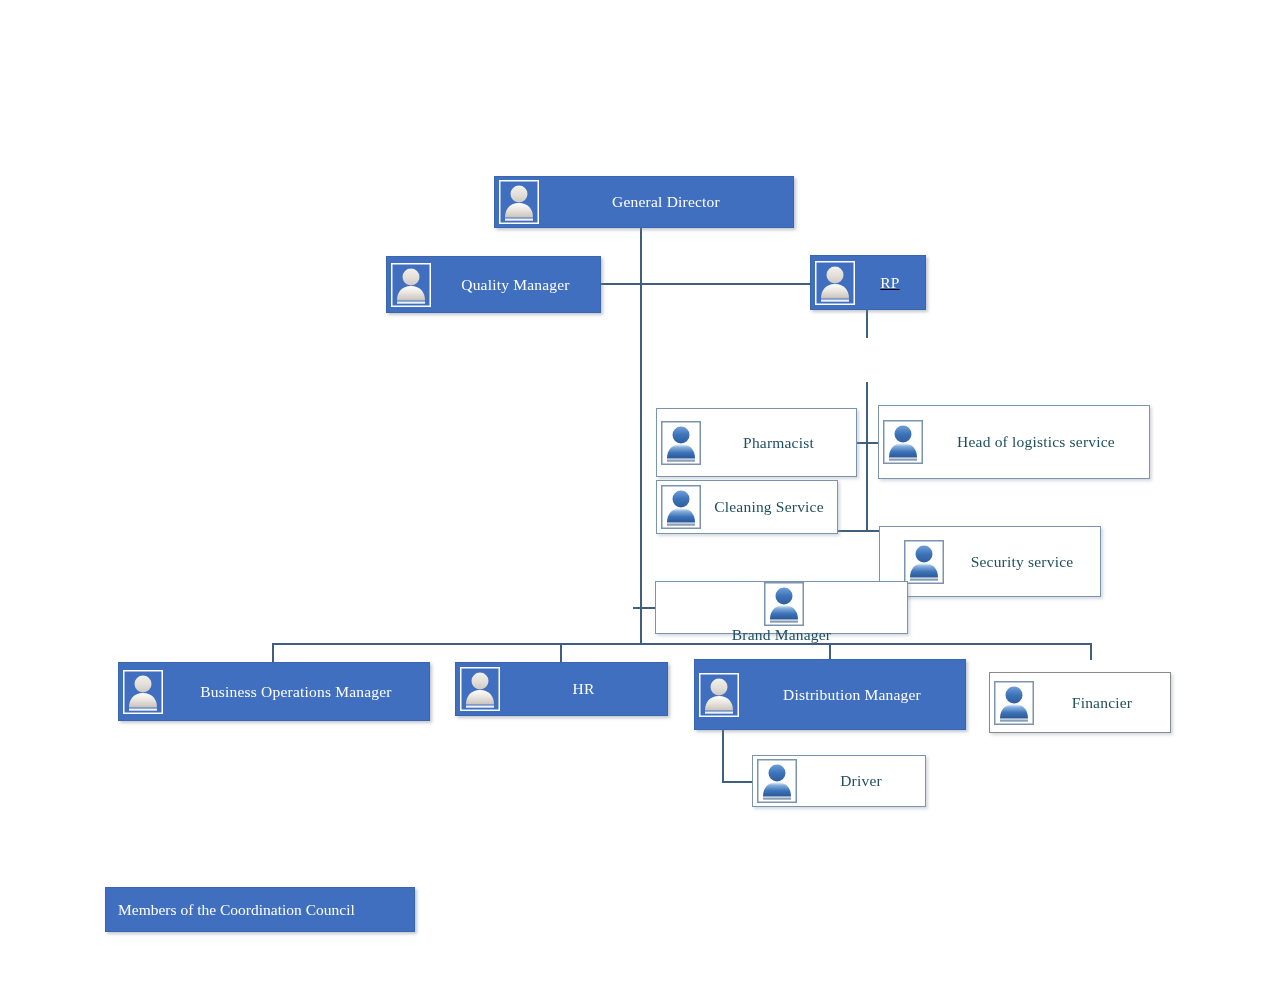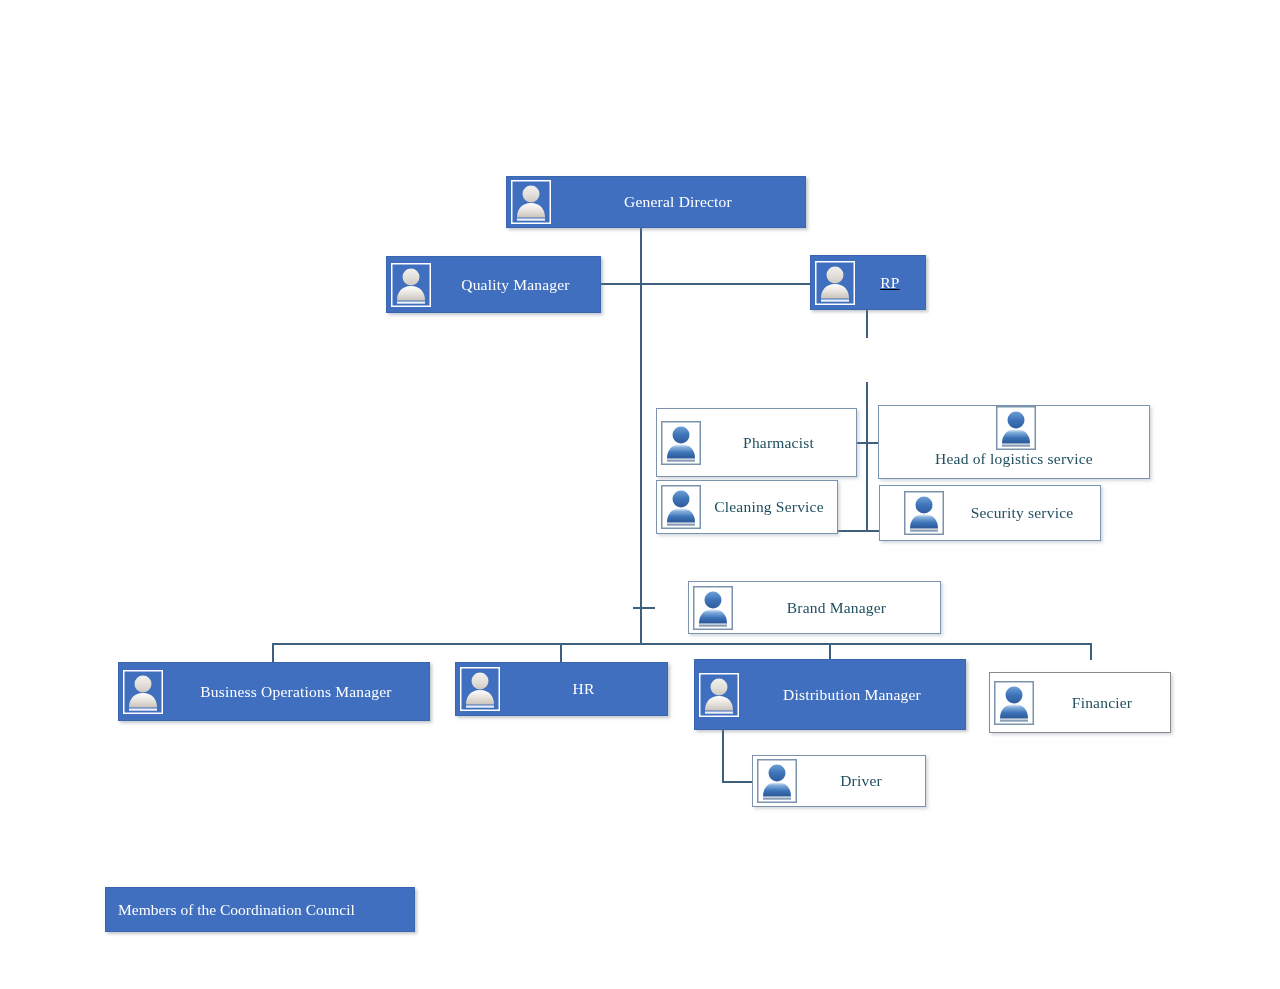--- a/index.html
+++ b/index.html
@@ -109,21 +109,21 @@
     <div class="conn h" style="left: 838px; top: 530px; width: 41px;"></div>
     <div class="conn h" style="left: 633px; top: 607px; width: 22px;"></div>
     <div class="conn v" style="left: 640px; top: 634px; height: 11px;"></div>
     <div class="conn h" style="left: 272px; top: 643px; width: 818px;"></div>
     <div class="conn v" style="left: 272px; top: 643px; height: 19px;"></div>
     <div class="conn v" style="left: 560px; top: 643px; height: 19px;"></div>
     <div class="conn v" style="left: 829px; top: 643px; height: 16px;"></div>
     <div class="conn v" style="left: 1090px; top: 643px; height: 17px;"></div>
     <div class="conn v" style="left: 722px; top: 730px; height: 51px;"></div>
     <div class="conn h" style="left: 722px; top: 781px; width: 30px;"></div>
-    <div class="node filled" style="left: 506px; top: 176px; width: 300px; height: 52px;">
+    <div class="node filled" style="left: 494px; top: 176px; width: 300px; height: 52px;">
       <span class="avatar" style="margin-left: 4px;">
         <svg width="40" height="44" viewBox="0 0 40 44">
           <rect x="0.5" y="0.5" width="39" height="43" fill="none" stroke="#ffffff" stroke-width="2"></rect>
           <circle cx="20" cy="14" r="8.5" fill="url(#gradLightHead)"></circle>
           <path d="M20 23 C10.5 23 6 29.5 6 37.5 L34 37.5 C34 29.5 29.5 23 20 23 Z" fill="url(#gradLightBody)"></path>
           <rect x="6" y="38.5" width="28" height="2.2" fill="#ffffff" opacity="0.9"></rect>
         </svg>
       </span>
       <span class="node-label">General Director</span>
     </div>
@@ -153,21 +153,21 @@
       <span class="avatar" style="margin-left: 4px;">
         <svg width="40" height="44" viewBox="0 0 40 44">
           <rect x="0.5" y="0.5" width="39" height="43" fill="none" stroke="#7c93ad" stroke-width="2"></rect>
           <circle cx="20" cy="14" r="8.5" fill="url(#gradBlueHead)"></circle>
           <path d="M20 23 C10.5 23 6 29.5 6 37.5 L34 37.5 C34 29.5 29.5 23 20 23 Z" fill="url(#gradBlueBody)"></path>
           <rect x="6" y="38.5" width="28" height="2.2" fill="#7c93ad" opacity="0.9"></rect>
         </svg>
       </span>
       <span class="node-label">Pharmacist</span>
     </div>
-    <div class="node outline" style="left: 878px; top: 405px; width: 272px; height: 74px; flex-direction: column;">
+    <div class="node outline" style="left: 878px; top: 405px; width: 272px; height: 74px;">
       <span class="avatar" style="margin-left: 4px;">
         <svg width="40" height="44" viewBox="0 0 40 44">
           <rect x="0.5" y="0.5" width="39" height="43" fill="none" stroke="#7c93ad" stroke-width="2"></rect>
           <circle cx="20" cy="14" r="8.5" fill="url(#gradBlueHead)"></circle>
           <path d="M20 23 C10.5 23 6 29.5 6 37.5 L34 37.5 C34 29.5 29.5 23 20 23 Z" fill="url(#gradBlueBody)"></path>
           <rect x="6" y="38.5" width="28" height="2.2" fill="#7c93ad" opacity="0.9"></rect>
         </svg>
       </span>
       <span class="node-label">Head of logistics service</span>
     </div>
@@ -175,32 +175,32 @@
       <span class="avatar" style="margin-left: 4px;">
         <svg width="40" height="44" viewBox="0 0 40 44">
           <rect x="0.5" y="0.5" width="39" height="43" fill="none" stroke="#7c93ad" stroke-width="2"></rect>
           <circle cx="20" cy="14" r="8.5" fill="url(#gradBlueHead)"></circle>
           <path d="M20 23 C10.5 23 6 29.5 6 37.5 L34 37.5 C34 29.5 29.5 23 20 23 Z" fill="url(#gradBlueBody)"></path>
           <rect x="6" y="38.5" width="28" height="2.2" fill="#7c93ad" opacity="0.9"></rect>
         </svg>
       </span>
       <span class="node-label">Cleaning Service</span>
     </div>
-    <div class="node outline" style="left: 879px; top: 485px; width: 222px; height: 56px; padding-left: 20px;">
+    <div class="node outline" style="left: 879px; top: 526px; width: 222px; height: 71px; padding-left: 20px;">
       <span class="avatar" style="margin-left: 4px;">
         <svg width="40" height="44" viewBox="0 0 40 44">
           <rect x="0.5" y="0.5" width="39" height="43" fill="none" stroke="#7c93ad" stroke-width="2"></rect>
           <circle cx="20" cy="14" r="8.5" fill="url(#gradBlueHead)"></circle>
           <path d="M20 23 C10.5 23 6 29.5 6 37.5 L34 37.5 C34 29.5 29.5 23 20 23 Z" fill="url(#gradBlueBody)"></path>
           <rect x="6" y="38.5" width="28" height="2.2" fill="#7c93ad" opacity="0.9"></rect>
         </svg>
       </span>
       <span class="node-label">Security service</span>
     </div>
-    <div class="node outline" style="left: 688px; top: 581px; width: 253px; height: 53px;">
+    <div class="node outline" style="left: 655px; top: 581px; width: 253px; height: 53px; flex-direction: column;">
       <span class="avatar" style="margin-left: 4px;">
         <svg width="40" height="44" viewBox="0 0 40 44">
           <rect x="0.5" y="0.5" width="39" height="43" fill="none" stroke="#7c93ad" stroke-width="2"></rect>
           <circle cx="20" cy="14" r="8.5" fill="url(#gradBlueHead)"></circle>
           <path d="M20 23 C10.5 23 6 29.5 6 37.5 L34 37.5 C34 29.5 29.5 23 20 23 Z" fill="url(#gradBlueBody)"></path>
           <rect x="6" y="38.5" width="28" height="2.2" fill="#7c93ad" opacity="0.9"></rect>
         </svg>
       </span>
       <span class="node-label">Brand Manager</span>
     </div>

